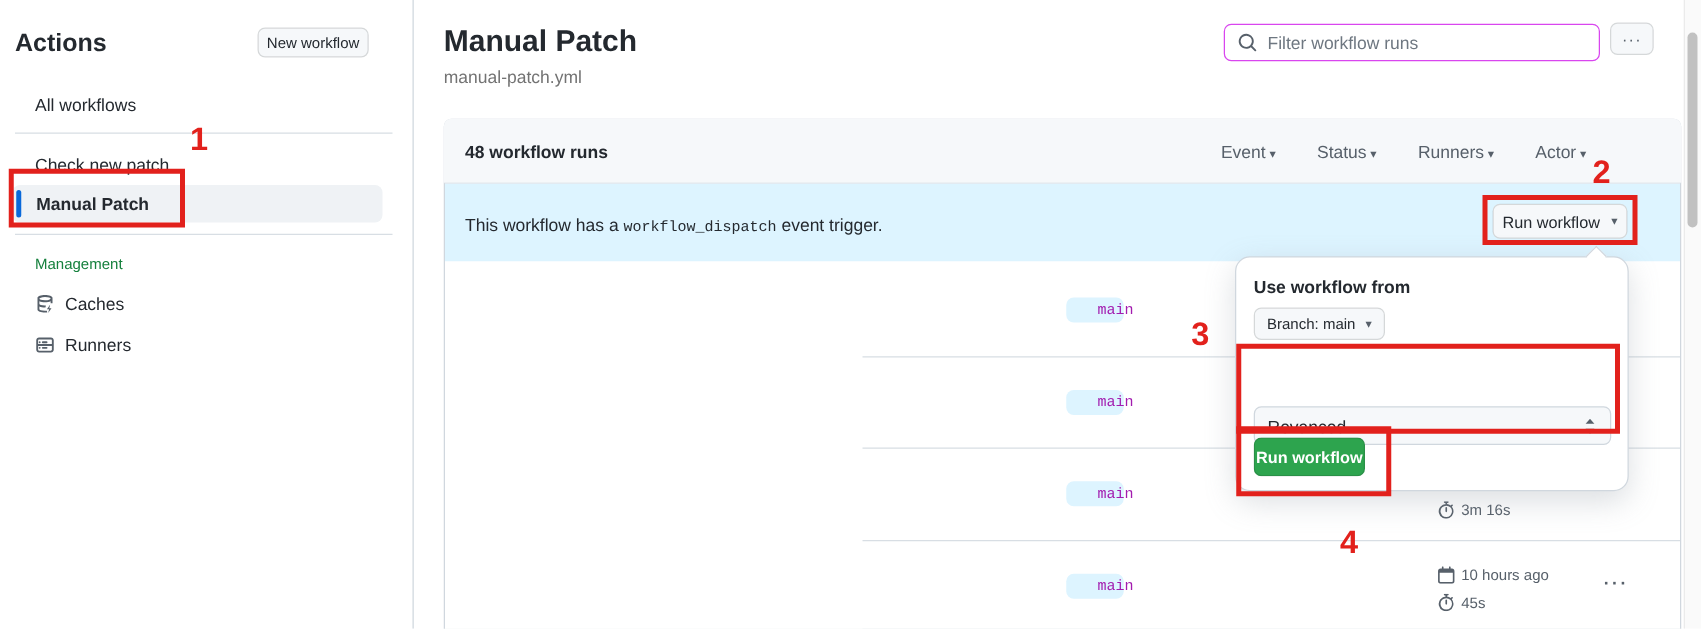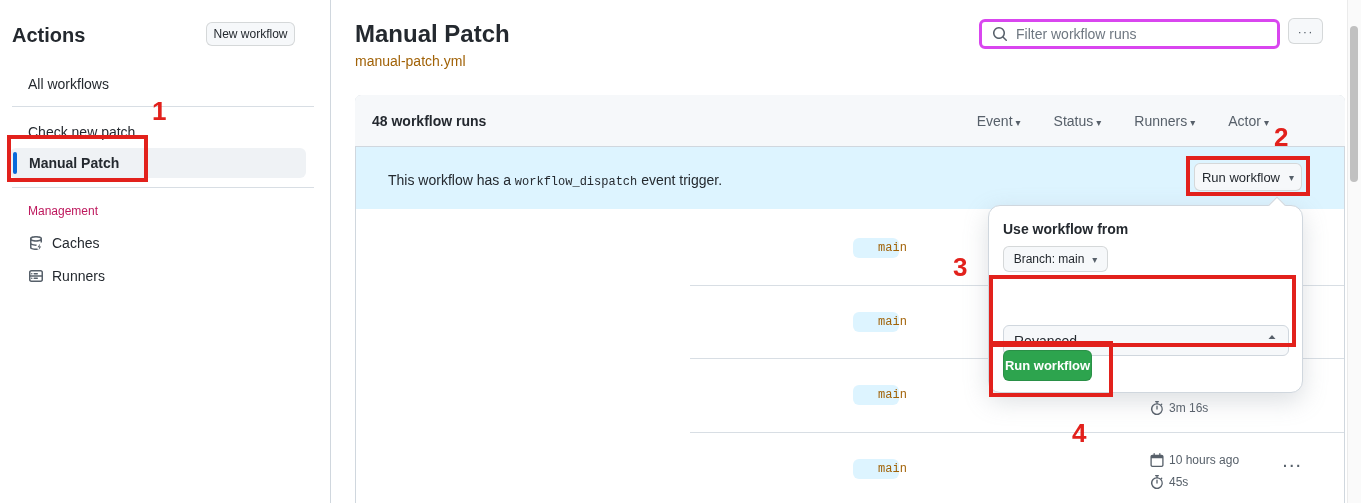--- a/index.html
+++ b/index.html
@@ -21,58 +21,58 @@
   #new-workflow-btn { left:206px; top:22px; width:89px; height:24px; font-size:12px; font-weight:500; }
   .side-item { font-size:14px; color:#24292f; cursor:pointer; }
   #item-all { left:28px; top:76px; }
   .side-divider { left:12px; width:302px; height:1px; background:#d8dee4; }
   #div1 { top:106px; }
   #item-check { left:28px; top:124px; }
   #item-manual-bg { left:10px; top:148px; width:296px; height:30px; background:#eff2f5; border-radius:6px; }
   #item-manual-accent { left:13px; top:152px; width:4px; height:22px; background:#0969da; border-radius:2px; }
   #item-manual { left:29px; top:155px; font-weight:700; }
   #div2 { top:187px; }
-  #mgmt-label { left:28px; top:204px; font-size:12px; color:#be185d;text-align:right; }
+  #mgmt-label { left:28px; top:204px; font-size:12px; color:#15803d;text-align:right; }
   .mgmt-row { display:flex; align-items:center; gap:8px; font-size:14px; cursor:pointer; }
   #row-caches { left:28px; top:235px; }
   #row-runners { left:28px; top:268px; }
   .oct { width:16px; height:16px; fill:#57606a; flex:0 0 16px; }
 
   
   #page-title { left:355px; top:20px; font-size:24px; font-weight:600; }
-  #file-link { left:355px; top:53px; font-size:14px; color:#a16207; cursor:pointer; text-decoration:none; }
-  #search-box { left:979px; top:19px; width:301px; height:30px; border:3px solid #d946ef;
+  #file-link { left:355px; top:53px; font-size:14px; color:#737373; cursor:pointer; text-decoration:none; }
+  #search-box { left:979px; top:19px; width:301px; height:30px; border:1px solid #d946ef;
     border-radius:6px; background:#fff; display:flex; align-items:center; padding:0 10px; gap:8px; }
   #search-input { border:none; outline:none; flex:1; font-size:14px; color:#24292f;
     font-family:"Liberation Sans", sans-serif; background:transparent; }
   #search-input::placeholder { color:#6e7781; }
   #more-btn { left:1288px; top:18px; width:35px; height:26px; font-size:13px; letter-spacing:1px; color:#57606a; }
 
   
   #runs-card { left:355px; top:95px; width:990px; height:409px; border:1px solid #d0d7de;
     border-radius:6px 6px 0 0; background:#fff; }
   #card-header { left:355px; top:95px; width:990px; height:52px; background:#f6f8fa;
     border-bottom:1px solid #d0d7de; border-radius:6px 6px 0 0; }
   #runs-count { left:372px; top:113px; font-size:14px; font-weight:700; }
   #filters { top:95px; left:955px; width:314px; height:52px; display:flex; align-items:center;
     justify-content:flex-end; gap:33px; }
   .filter { font-size:14px; color:#57606a; cursor:pointer; white-space:nowrap; }
   .caret { font-size:10px; color:#57606a; margin-left:3px; }
 
   
   #banner { left:356px; top:147px; width:988px; height:62px; background:#ddf4ff; }
-  #banner-text { left:388px; top:172px; font-size:14px; }
+  #banner-text { left:372px; top:172px; font-size:14px; }
   #banner-text code { font-family:"Liberation Mono","DejaVu Sans Mono",monospace; font-size:12px; }
   #run-workflow-btn { left:1194px; top:163px; width:108px; height:28px; font-size:13px;
     font-weight:500; gap:6px; }
 
   
   .row-divider { left:356px; width:988px; height:1px; background:#d8dee4; }
   .branch-badge { position:absolute; left:853px; width:46px; height:20px; background:#ddf4ff;
-    color:#a16207; font-family:"Liberation Mono","DejaVu Sans Mono",monospace; font-size:12px;
+    color:#a21caf; font-family:"Liberation Mono","DejaVu Sans Mono",monospace; font-size:12px;
     border-radius:6px; display:flex; align-items:center; justify-content:center; cursor:pointer;padding-left:33px; }
   .meta { position:absolute; left:1150px; display:flex; align-items:center; gap:5px;
     color:#57606a; font-size:12px; }
   .meta .oct { width:14px; height:14px; flex:0 0 14px; }
   .kebab { position:absolute; color:#57606a; font-size:14px; font-weight:700;
     letter-spacing:2px; cursor:pointer; }
   #redaction { left:356px; top:210px; width:334px; height:293px; background:#fff; z-index:10; }
 
   
   #run-panel { left:988px; top:205px; width:315px; height:188px; background:#fff;

